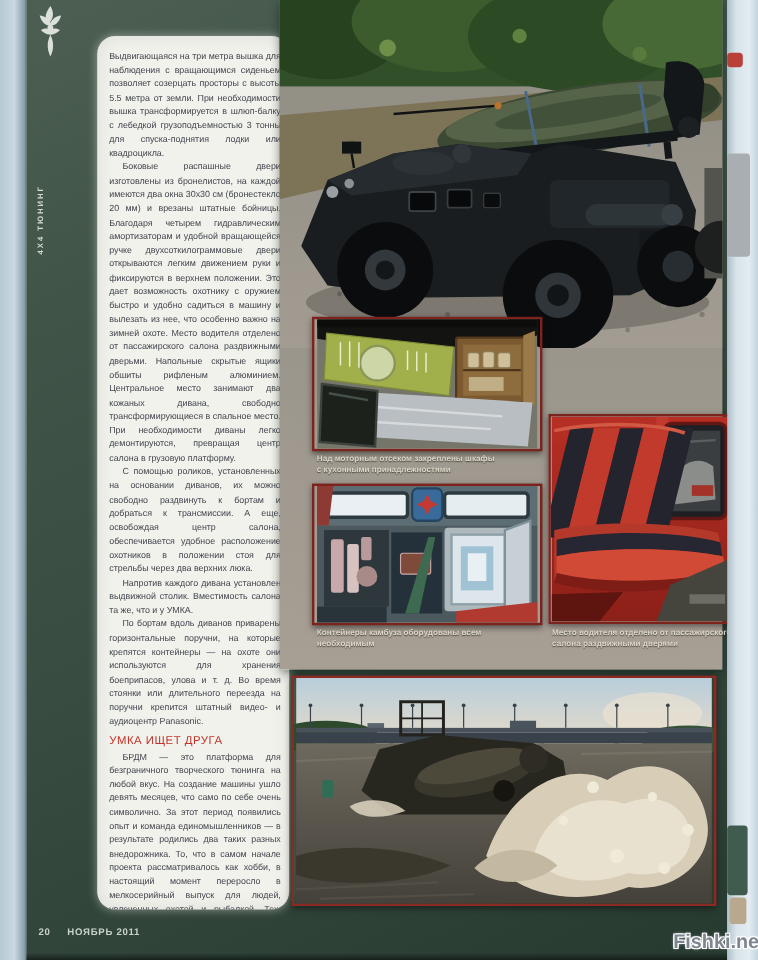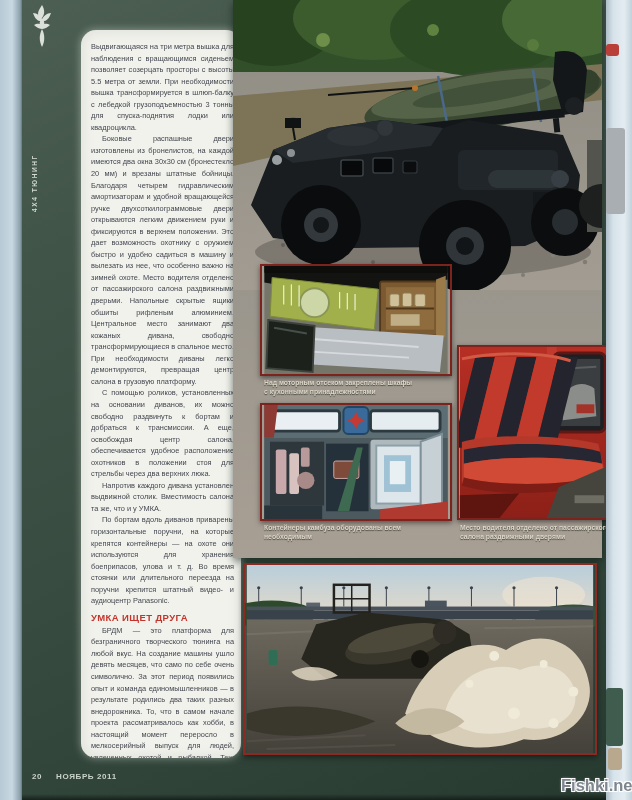--- a/index.html
+++ b/index.html
@@ -29,21 +29,21 @@
 
   
   .text-block{position:absolute;left:33px;top:30px;width:160px;height:728px;
               background:#f1f2ec;border-radius:15px;overflow:hidden;
               padding:11px 7px 8px 10px;
               box-shadow:0 0 8px rgba(240,244,238,.45), inset 0 0 14px rgba(120,130,118,.18);margin-left:26px;}
   .text-block p{margin:0;font-size:7.4px;line-height:11.55px;color:#43464f;
                 text-align:justify;text-indent:11px;}
   .text-block p.first{text-indent:0;}
   .text-block h2{margin:5px 0 2px;font-size:9.5px;line-height:11px;color:#c4342b;
-                 letter-spacing:.4px;font-weight:bold;}
+                 letter-spacing:.4px;font-weight:normal;}
 
   
   .photo-spread{position:absolute;left:211px;top:0;width:369px;height:558px;
                 background:linear-gradient(180deg,#8e8c83 0%,#97948b 40%,#a19a90 75%,#a89f94 100%);
                 box-shadow:0 3px 8px rgba(10,20,15,.55);}
   .main-photo-svg{position:absolute;left:0;top:0;}
 
   .framed{position:absolute;border:2px solid #7d231e;box-shadow:0 2px 5px rgba(10,10,10,.5);overflow:hidden;}
   .ph-cabinets{left:27px;top:264px;width:192px;height:112px;}
   .ph-galley{left:27px;top:403px;width:192px;height:118px;}

